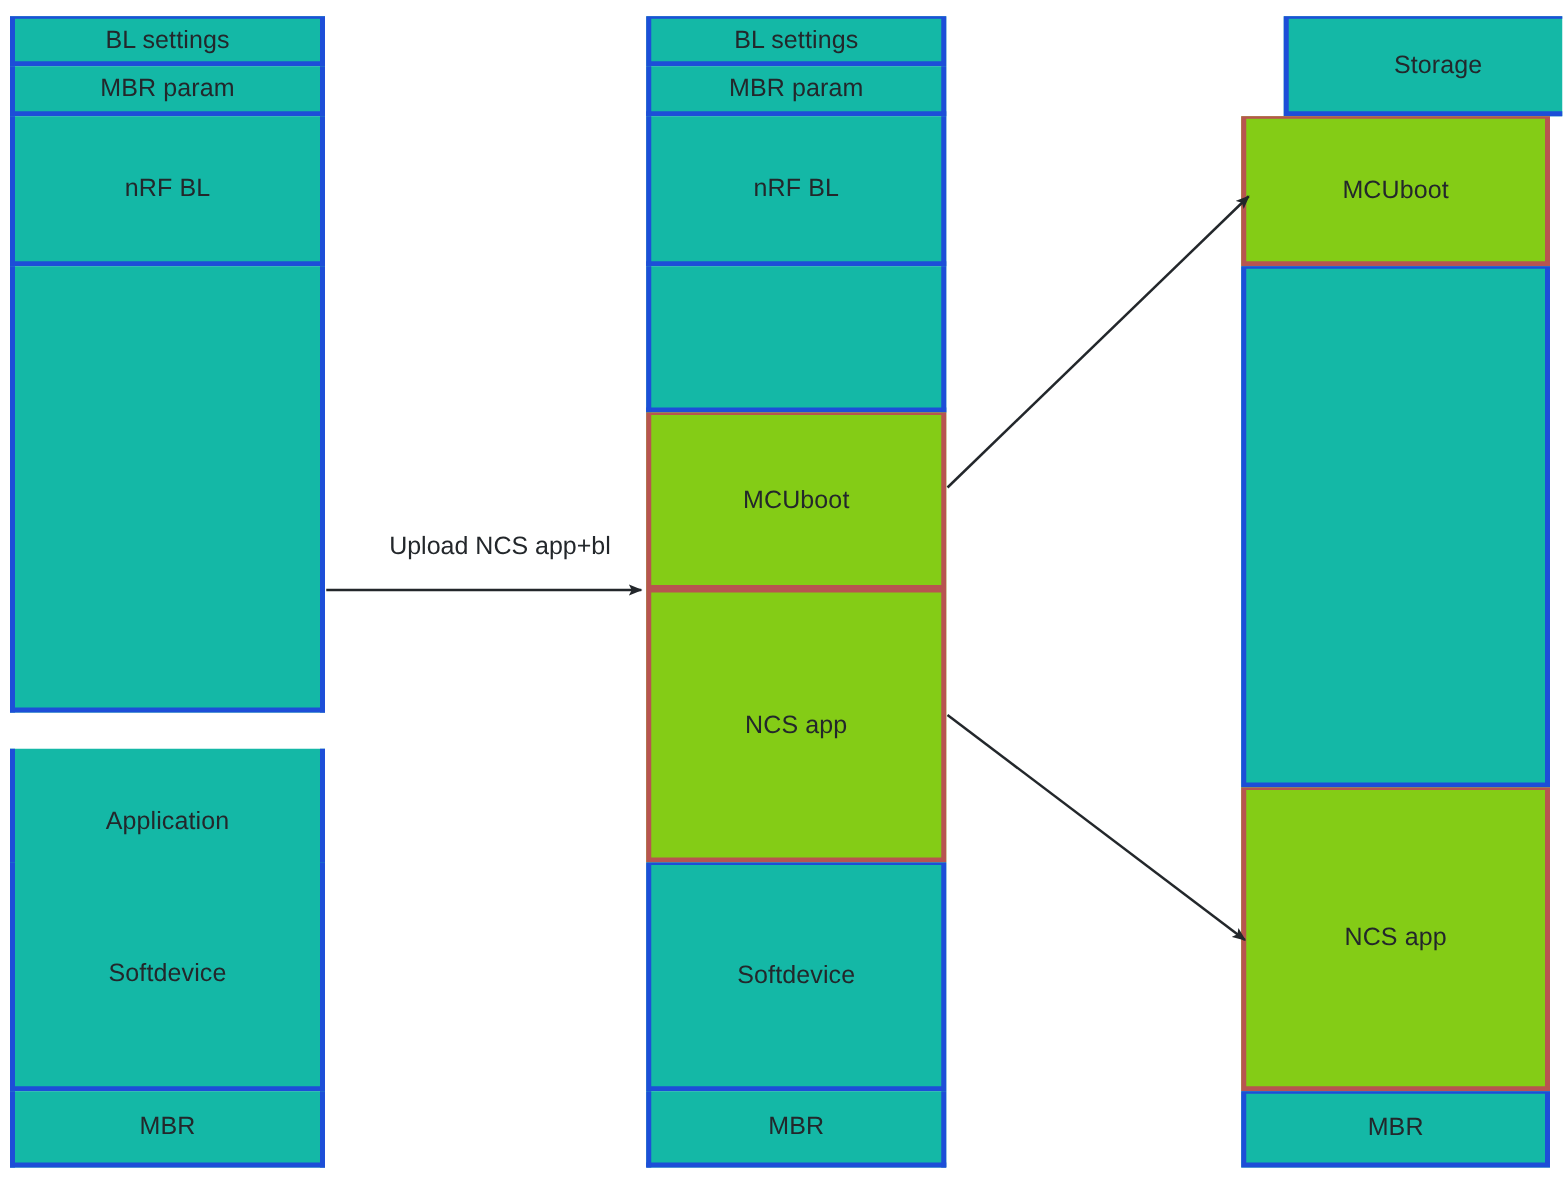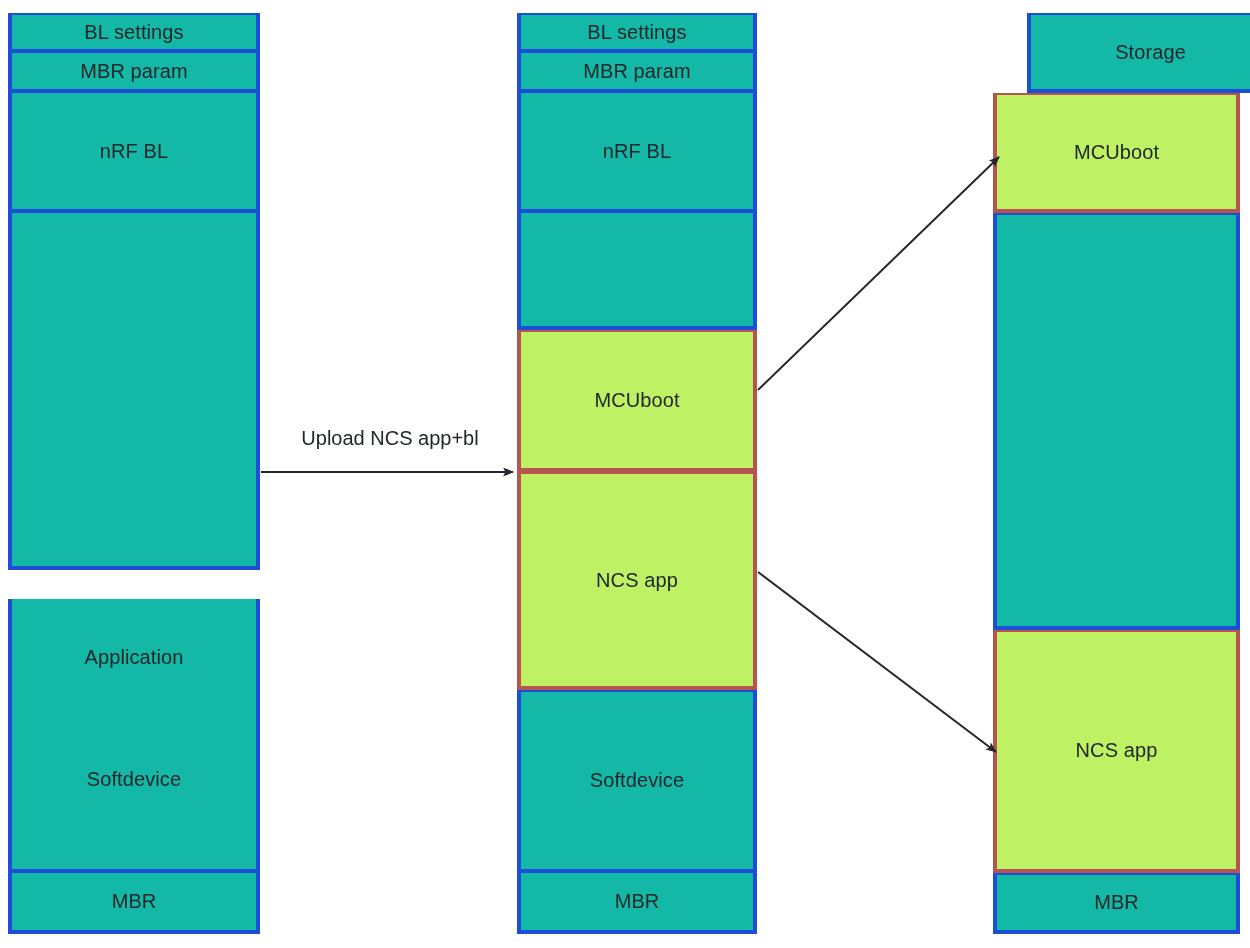--- a/index.html
+++ b/index.html
@@ -36,21 +36,21 @@
   }
   
   .block + .block {
     border-top-width: 0;
   }
   .block.has-top-rule {
     border-top-width: 2px;
   }
 
   .block.highlight {
-    background: #bef264;
+    background: #84cc16;
     border-color: #b85450;
   }
   
   .block.highlight.has-top-rule {
     border-top: 2px solid #b85450;
   }
 
   .block-label {
     font-size: 20px;
     line-height: 1.15;
@@ -161,16 +161,16 @@
       </marker>
     </defs>
     <g id="arrow-host">
         <line x1="261" y1="472" x2="513" y2="472" stroke="#23272b" stroke-width="2" marker-end="url(#arrowhead)"></line>
         <line x1="758" y1="390" x2="999" y2="157" stroke="#23272b" stroke-width="2" marker-end="url(#arrowhead)"></line>
         <line x1="758" y1="572" x2="996" y2="752" stroke="#23272b" stroke-width="2" marker-end="url(#arrowhead)"></line>
       </g>
   </svg>
 
   <div id="edge-label-host">
-      <div class="edge-label" style="left: 390px; top: 438px;">Upload NCS app+bl</div>
+      <div class="edge-label" style="left: 400px; top: 438px;">Upload NCS app+bl</div>
     </div>
 
 </div>
 
 </body></html>

